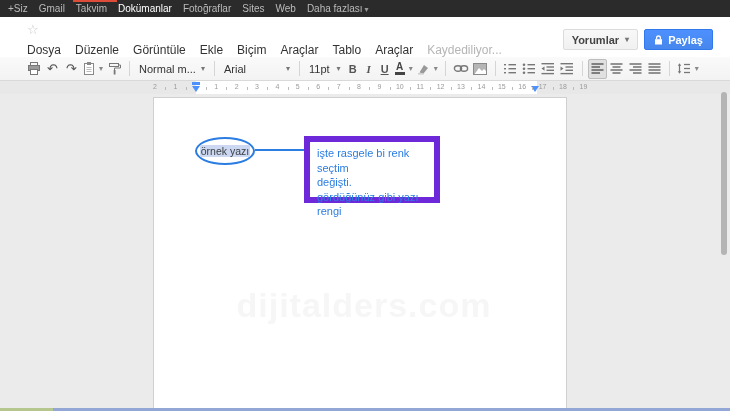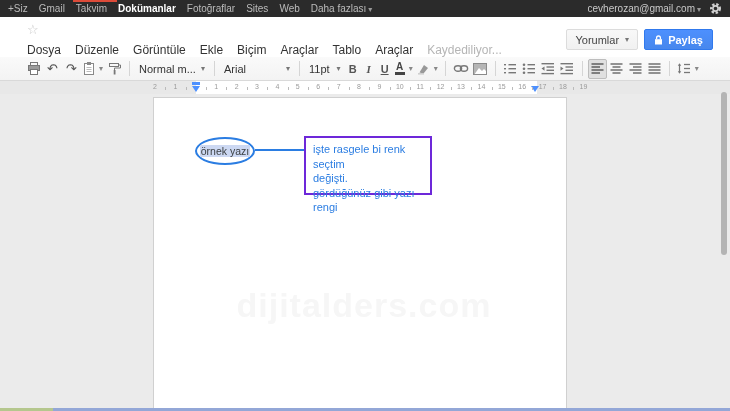--- a/index.html
+++ b/index.html
@@ -4,36 +4,36 @@
 <style>
   html,body{margin:0;padding:0;background:#fff;}
   #app{position:relative;width:730px;height:411px;overflow:hidden;
        font-family:"Liberation Sans",sans-serif;background:#ebebeb;}
 
   
   .topbar{position:absolute;left:0;top:0;width:730px;height:17px;background:#2b2b2b;
           display:flex;align-items:center;font-size:10px;color:#bbb;}
   .topbar-links{display:flex;align-items:center;gap:11px;padding-left:8px;}
   .tlink{cursor:pointer;white-space:nowrap;}
-  .tlink.active{color:#fff;font-weight:bold;}
+  .tlink.active{color:#fff;font-weight:normal;}
   .red-strip{position:absolute;left:73px;top:0;width:44px;height:2px;background:#dd4b39;}
   .topbar-right{margin-left:auto;display:flex;align-items:center;gap:8px;padding-right:8px;}
   .email{color:#c9c9c9;}
   .dd-arrow{font-size:8px;color:#999;margin-left:2px;}
 
   
   .header{position:absolute;left:0;top:17px;width:730px;height:40px;background:#fff;}
   .doc-title{position:absolute;left:27px;top:5px;font-size:15px;color:#222;display:flex;align-items:center;gap:7px;}
   .star{font-size:13px;color:#c8c8c8;cursor:pointer;}
   .menubar{position:absolute;left:27px;top:26px;display:flex;align-items:center;gap:14px;font-size:12px;color:#333;}
   .menu-item{cursor:pointer;}
   .save-status{color:#b5b5b5;margin-left:0;}
   .header-buttons{position:absolute;right:17px;top:12px;display:flex;gap:6px;}
   .btn{height:21px;display:flex;align-items:center;border-radius:2px;font-size:11px;cursor:pointer;box-sizing:border-box;}
-  .btn-comments{background:linear-gradient(#f8f8f8,#f1f1f1);border:1px solid #dcdcdc;color:#444;padding:0 8px;gap:4px;}
+  .btn-comments{background:linear-gradient(#f8f8f8,#f1f1f1);border:1px solid #dcdcdc;color:#444;padding:0 8px;gap:4px;font-weight:bold;}
   .btn-share{background:linear-gradient(#4d90fe,#4787ed);border:1px solid #3079ed;color:#fff;font-weight:bold;padding:0 9px;gap:5px;}
 
   
   .toolbar{position:absolute;left:0;top:57px;width:730px;height:24px;
            background:linear-gradient(#fafafa,#f3f3f3);border-bottom:1px solid #d9d9d9;
            display:flex;align-items:center;padding-left:24px;box-sizing:border-box;}
   .tbtn{height:20px;min-width:19px;display:flex;align-items:center;justify-content:center;
         border-radius:2px;color:#555;cursor:pointer;gap:2px;padding:0 2px;box-sizing:border-box;}
   .tbtn.active{background:#e0e0e0;border:1px solid #bdbdbd;}
   .tbtn .glyph{font-size:13px;line-height:13px;color:#555;}
@@ -60,21 +60,21 @@
   .docarea{position:absolute;left:0;top:94px;width:730px;height:317px;background:#ebebeb;padding-left:36px;}
   .page{position:absolute;left:153px;top:3px;width:412px;height:314px;background:#fff;
         border:1px solid #d0d0d0;border-bottom:none;box-sizing:content-box;}
   .watermark{position:absolute;left:30px;top:188px;width:360px;text-align:center;
              font-size:34px;font-weight:bold;color:#f6f6f6;letter-spacing:1px;}
   .sample-ellipse{position:absolute;left:41px;top:39px;width:60px;height:28px;
                   border:2px solid #2b7de2;border-radius:50%;display:flex;align-items:center;
                   justify-content:center;box-sizing:border-box;}
   .sample-text{font-size:10.5px;color:#3c4043;background:#ccd8f2;padding:0 1px;white-space:nowrap;}
   .connector{position:absolute;left:101px;top:51px;width:49px;height:2px;background:#2b7de2;}
-  .callout{position:absolute;left:150px;top:38px;width:110px;height:47px;border:2px solid #6d28d9;
+  .callout{position:absolute;left:150px;top:38px;width:110px;height:47px;border:6px solid #6d28d9;
            background:#fff;padding:4px 7px;font-size:11px;line-height:14.5px;color:#2b7de2;}
 
   
   .scroll-thumb{position:absolute;right:3px;top:92px;width:6px;height:163px;background:#b4b4b4;
                 border-radius:3px;cursor:pointer;}
   .strip-green{position:absolute;left:0;bottom:0;width:53px;height:3px;background:#b5c78e;}
   .strip-blue{position:absolute;left:53px;bottom:0;width:677px;height:3px;background:#93a7d7;}
 
   svg{display:block;}
 </style>
@@ -88,31 +88,20 @@
     <div class="topbar-links">
       <span class="tlink">+Siz</span>
       <span class="tlink">Gmail</span>
       <span class="tlink">Takvim</span>
       <span class="tlink active">Dokümanlar</span>
       <span class="tlink">Fotoğraflar</span>
       <span class="tlink">Sites</span>
       <span class="tlink">Web</span>
       <span class="tlink">
         <span>Daha fazlası</span><span class="dd-arrow">▾</span>
-      </span>
-    </div>
-    <div class="topbar-right">
-      <span class="tlink email">
-        <span>cevherozan@gmail.com</span><span class="dd-arrow">▾</span>
-      </span>
-      <span>
-        <svg width="13" height="13" viewBox="0 0 13 13">
-          <circle cx="6.5" cy="6.5" r="4.2" fill="none" stroke="#cfcfcf" stroke-width="2.6" stroke-dasharray="2.3 1.7"></circle>
-          <circle cx="6.5" cy="6.5" r="2.6" fill="none" stroke="#cfcfcf" stroke-width="1.6"></circle>
-        </svg>
       </span>
     </div>
   </div>
 
   <div class="header">
     <div class="doc-title">
       <span class="star">☆</span>
     </div>
     <div class="menubar">
       <span class="menu-item">Dosya</span>

